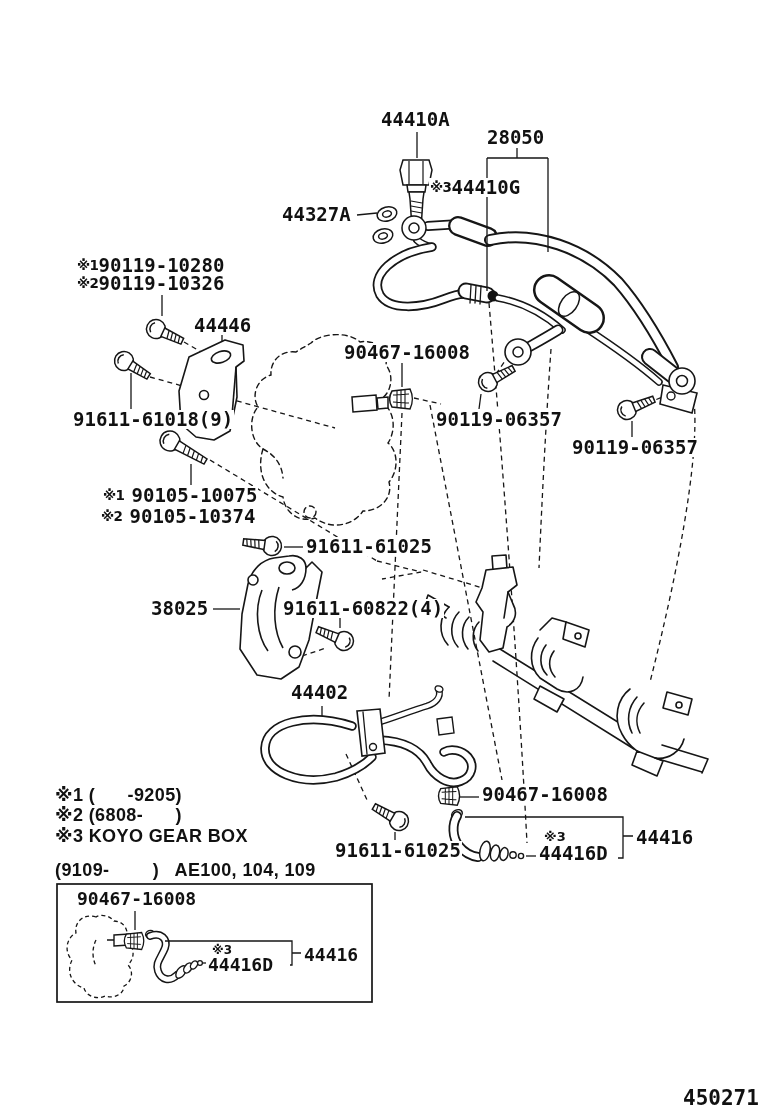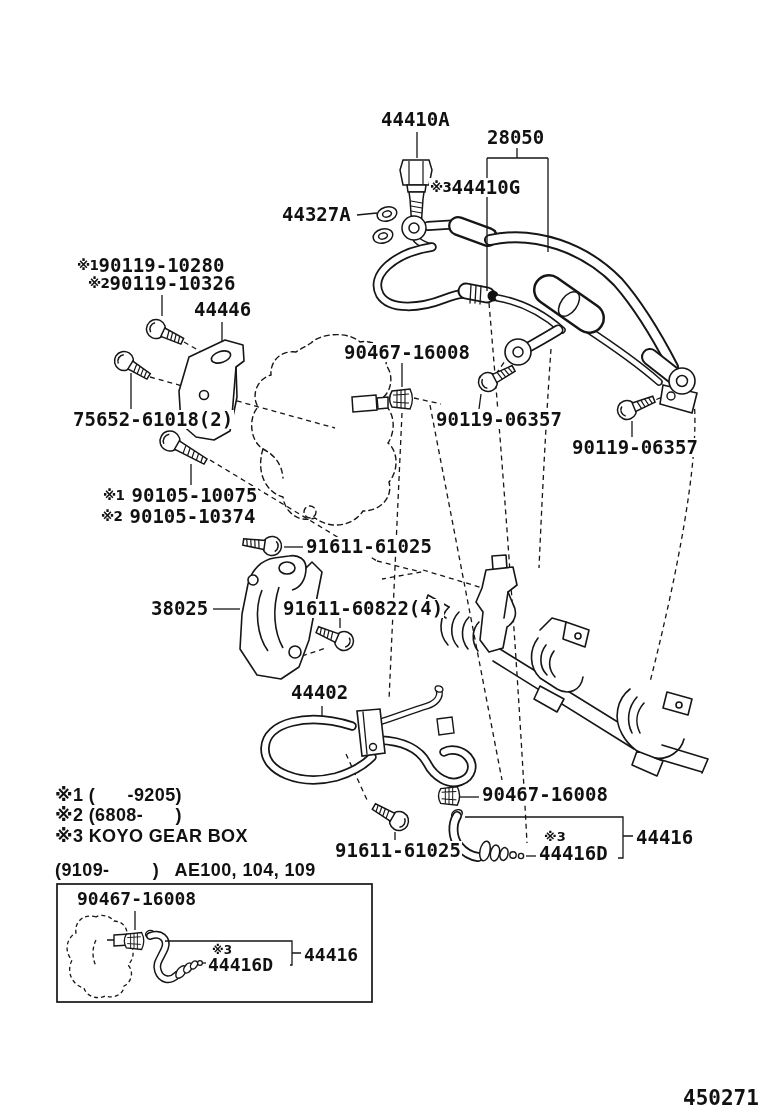--- a/index.html
+++ b/index.html
@@ -246,23 +246,23 @@
       <path d="M203,963 H206"></path>
     </g>
   </g>
 </svg>
 
 <div class="lbl" style="left:380px;top:110px">44410A</div>
 <div class="lbl" style="left:486px;top:128px">28050</div>
 <div class="lbl" style="left:429px;top:178px"><span class="px">※3</span><span>44410G</span></div>
 <div class="lbl" style="left:281px;top:205px">44327A</div>
 <div class="lbl" style="left:76px;top:256px"><span class="px">※1</span><span>90119-10280</span></div>
-<div class="lbl" style="left:87px;top:274px"><span class="px">※2</span><span>90119-10326</span></div>
-<div class="lbl" style="left:193px;top:300px">44446</div>
-<div class="lbl" style="left:72px;top:410px">75652-61018(2)</div>
+<div class="lbl" style="left:76px;top:274px"><span class="px">※2</span><span>90119-10326</span></div>
+<div class="lbl" style="left:193px;top:316px">44446</div>
+<div class="lbl" style="left:72px;top:410px">91611-61018(9)</div>
 <div class="lbl" style="left:343px;top:343px">90467-16008</div>
 <div class="lbl" style="left:435px;top:410px">90119-06357</div>
 <div class="lbl" style="left:571px;top:438px">90119-06357</div>
 <div class="lbl" style="left:102px;top:486px"><span class="px mr">※1</span><span>90105-10075</span></div>
 <div class="lbl" style="left:100px;top:507px"><span class="px mr">※2</span><span>90105-10374</span></div>
 <div class="lbl" style="left:305px;top:537px">91611-61025</div>
 <div class="lbl" style="left:150px;top:599px">38025</div>
 <div class="lbl" style="left:282px;top:599px">91611-60822(4)</div>
 <div class="lbl" style="left:290px;top:683px">44402</div>
 <div class="lbl" style="left:481px;top:785px">90467-16008</div>

